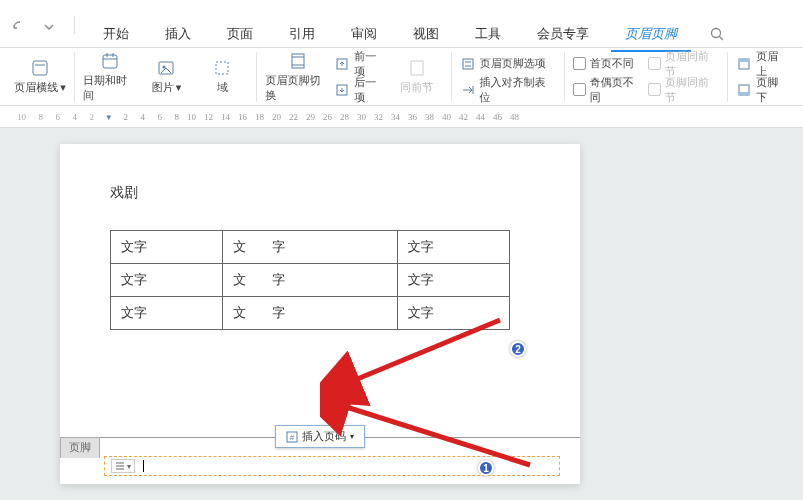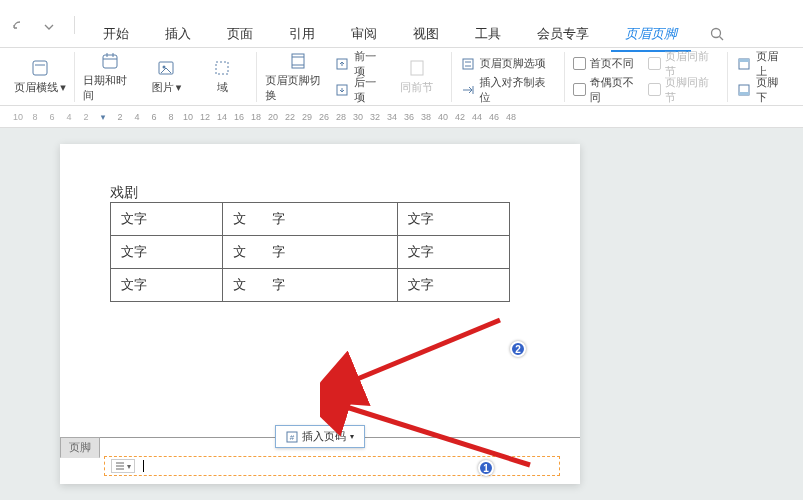--- a/index.html
+++ b/index.html
@@ -105,40 +105,42 @@
   display: flex;
   align-items: center;
   padding-left: 10px;
   gap: 1px;
 }
 .ruler .tick {
   font-size: 9px;
   color: #999;
   position: relative;
   width: 16px;
-  text-align: center;
+  text-align: right;
+  font-family: Liberation Serif, serif;
 }
 .ruler .neg { color: #aaa; }
 
 .workspace {
   padding: 16px 60px;
   display: flex;
   justify-content: flex-start;
 }
 .page {
   background: #fff;
   width: 520px;
   min-height: 340px;
   box-shadow: 0 2px 8px rgba(0,0,0,0.15);
   position: relative;
   padding: 40px 50px 10px;
 }
 .hdr-text {
   font-size: 14px;
   color: #333;
+  margin-bottom: 28px;
 }
 .tbl {
   border-collapse: collapse;
   width: 400px;
 }
 .tbl td {
   border: 1px solid #666;
   padding: 7px 10px;
   font-size: 13px;
   color: #333;

